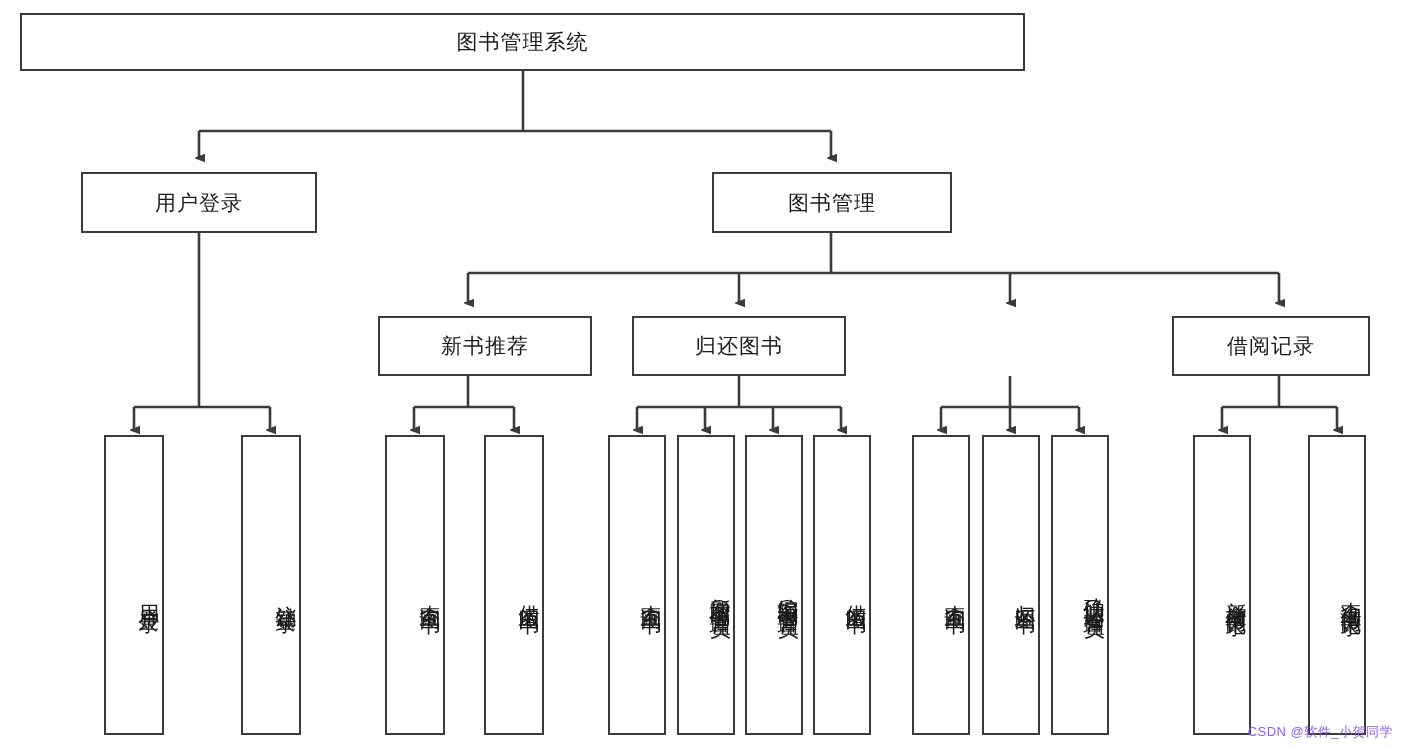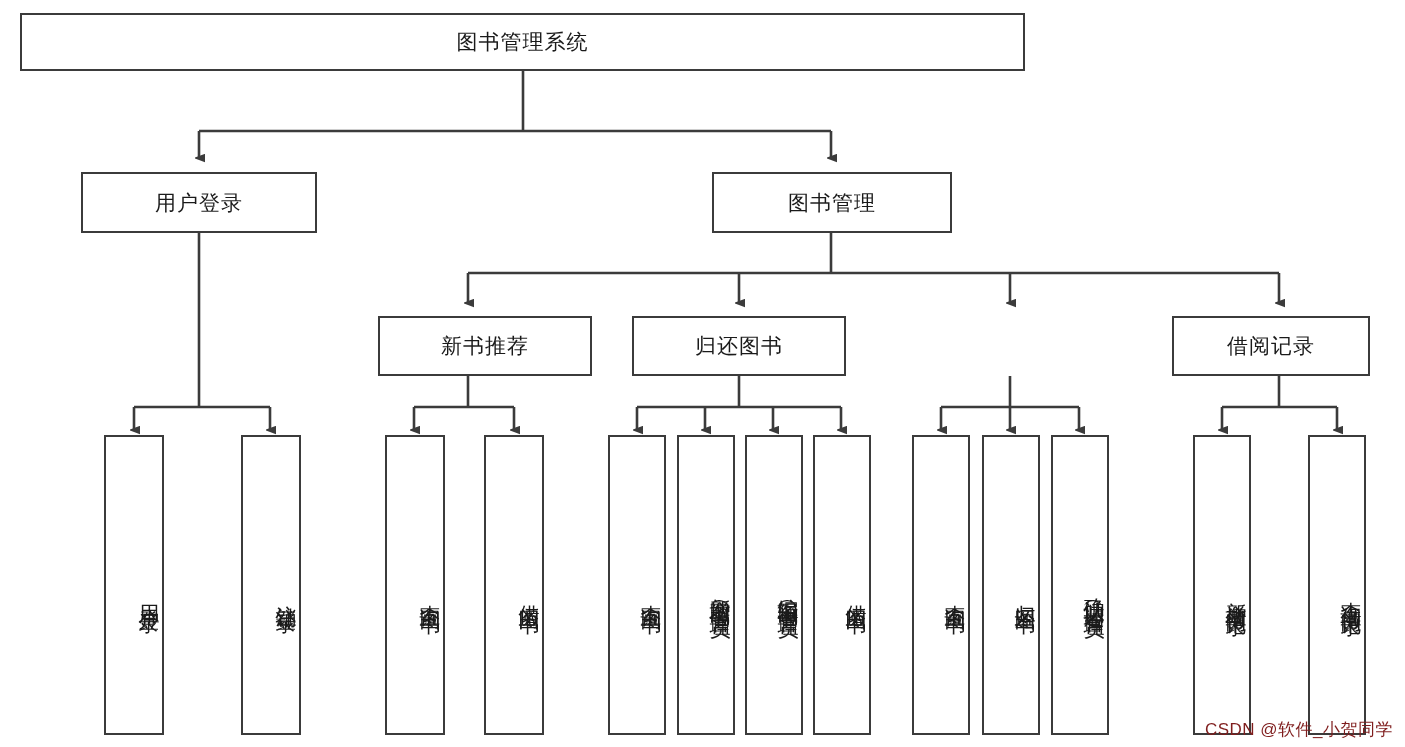--- a/index.html
+++ b/index.html
@@ -52,22 +52,22 @@
     justify-content: center;
   }
   .node .label {
     display: block;
     white-space: nowrap;
   }
   .watermark {
     position: absolute;
     right: 12px;
     bottom: 6px;
-    font-size: 17px;
-    color: #7f1d1d;
+    font-size: 13px;
+    color: #8b5cf6;
     letter-spacing: 0.5px;
     white-space: nowrap;
   }
 </style>
 </head>
 <body>
 
 <div id="canvas">
 
   <svg class="connectors" viewBox="0 0 1405 747" xmlns="http://www.w3.org/2000/svg">

